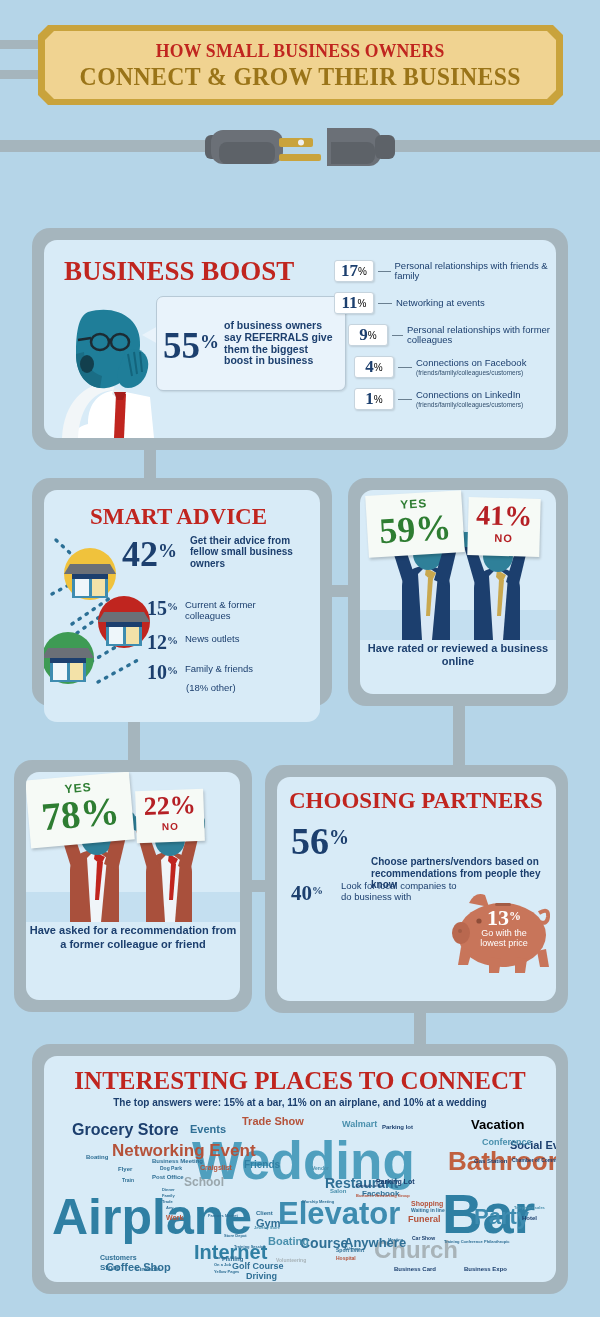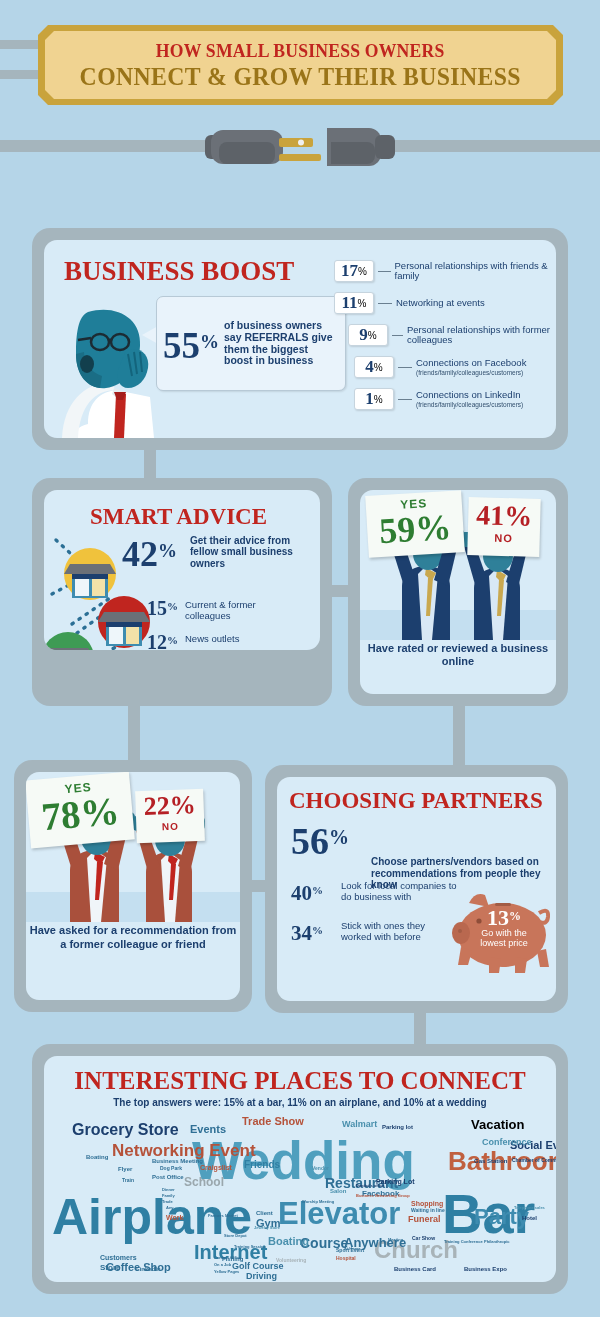--- a/index.html
+++ b/index.html
@@ -66,21 +66,21 @@
     padding:0 4px;
   }
   .pct-box span { font-family:"Liberation Serif",serif; font-weight:bold; color:#1c3f6e; font-size:17px; }
   .pct-box sup { font-size:10px; vertical-align:4px; }
   .leader { width:14px; height:1px; background:#6a7f90; margin:0 4px; }
   .bb-label { font-size:9.5px; line-height:10.5px; color:#1c3f6e; }
   .bb-sub { font-size:6.5px; line-height:7.5px; color:#33506f; }
 
   
   #sa-frame { left:32px; top:478px; width:300px; height:228px; }
-  #sa-card  { left:44px; top:490px; width:276px; height:160px; }
+  #sa-card  { left:44px; top:490px; width:276px; height:232px; }
   #sa-title { position:absolute; left:46px; top:14px; font-size:23px; }
   #sa-42 { position:absolute; left:78px; top:44px; font-size:36px; line-height:34px; font-family:"Liberation Serif",serif; font-weight:bold; color:#1c3f6e;}
   #sa-42 sup { font-size:19px; vertical-align:9px; }
   #sa-42txt { position:absolute; left:146px; top:45px; width:128px; font-size:10px; line-height:11.4px; font-weight:bold; color:#1c3f6e; }
   .sa-row { position:absolute; display:flex; align-items:flex-start; }
   .sa-num { font-family:"Liberation Serif",serif; font-weight:bold; color:#1c3f6e; font-size:20px; line-height:20px; width:42px; text-align:right;}
   .sa-num sup { font-size:11px; vertical-align:5px; }
   .sa-lbl { margin-left:7px; font-size:9.5px; line-height:10.5px; color:#1c3f6e; padding-top:4px;}
 
   
@@ -372,24 +372,20 @@
 <div class="frame" id="cp-frame"></div>
 <div class="card" id="cp-card">
   <div class="sect-title" id="cp-title">CHOOSING PARTNERS</div>
 
   <div id="cp-56"><span>56</span><sup>%</sup></div>
   <div id="cp-56txt">Choose partners/vendors based on recommendations from people they know</div>
 
   <div class="cp-row" style="top:102px;">
     <div class="cp-num"><span>40</span><sup>%</sup></div>
     <div class="cp-lbl" style="width:120px;">Look for local companies to do business with</div>
-  </div>
-  <div class="cp-row" style="top:142px;">
-    <div class="cp-num"><span>34</span><sup>%</sup></div>
-    <div class="cp-lbl" style="width:108px;">Stick with ones they worked with before</div>
   </div>
 
   <svg id="piggy" viewBox="0 0 105 92">
     <path d="M92 26 q10 -6 9 4 q-1 8 -8 5" fill="none" stroke="#c8755a" stroke-width="4"></path>
     <path d="M22 16 q6 -12 16 -8 l4 12z" fill="#c8755a"></path>
     <ellipse cx="55" cy="48" rx="44" ry="32" fill="#c8755a"></ellipse>
     <path d="M14 60 l-3 18 h10 l4 -14z" fill="#c8755a"></path>
     <path d="M42 70 l0 16 h10 l2 -14z" fill="#c8755a"></path>
     <path d="M68 70 l0 16 h10 l2 -14z" fill="#c8755a"></path>
     <path d="M90 64 l3 16 h9 l-3 -18z" fill="#c8755a"></path>

